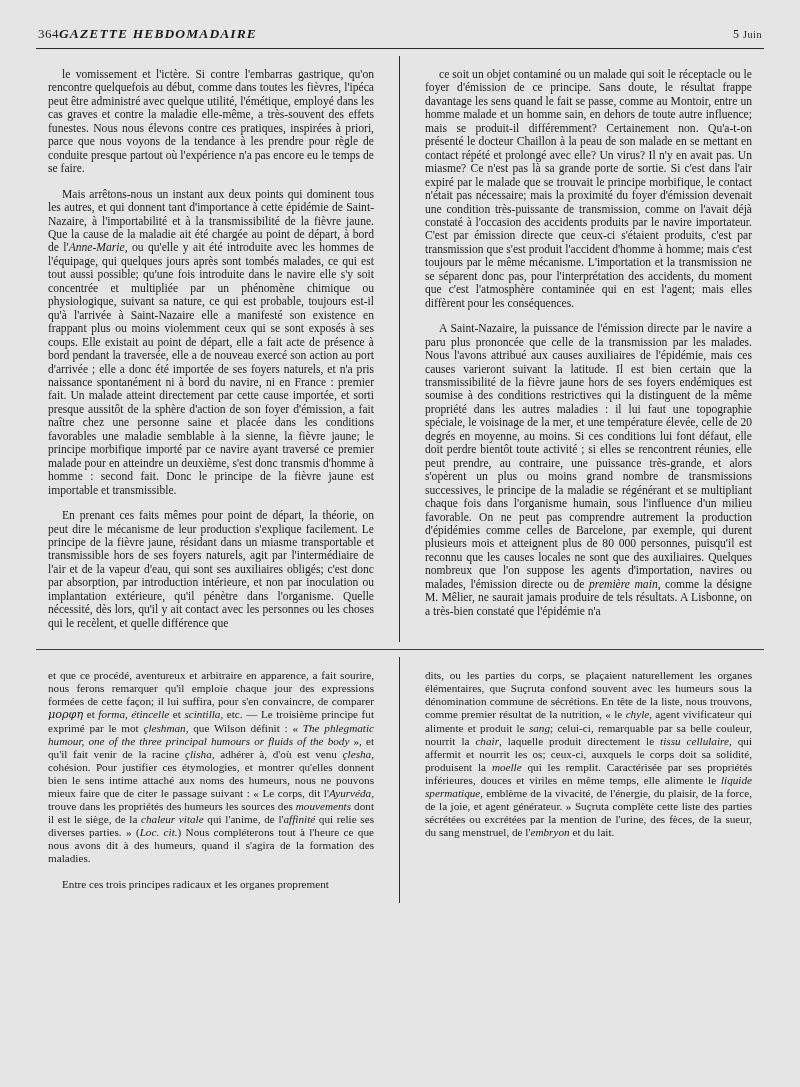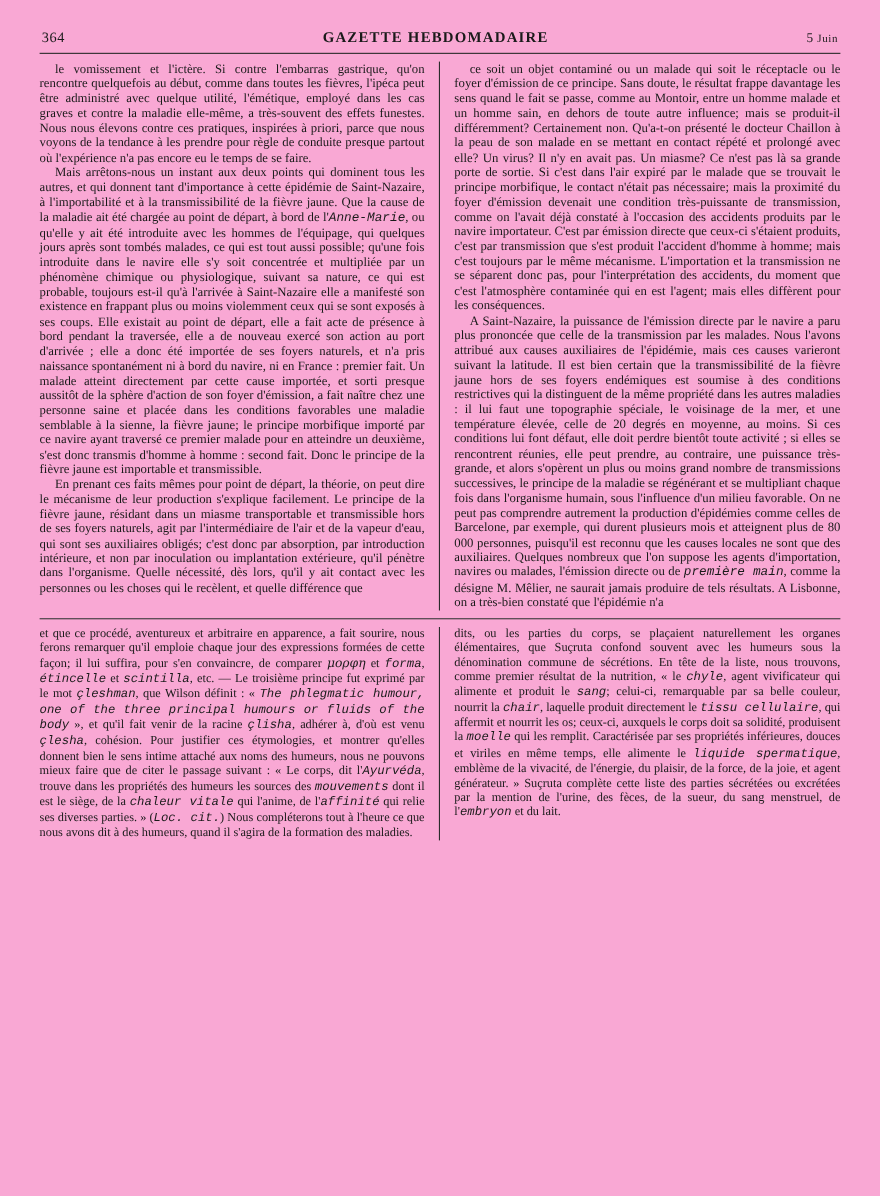--- a/index.html
+++ b/index.html
@@ -12,41 +12,42 @@
     height: 1087px;
     font-family: "Liberation Serif", serif;
     color: #1a1a1a;
   }
   .page {
     position: relative;
     width: 800px;
     height: 1087px;
     box-sizing: border-box;
     padding: 26px 36px 10px 36px;
-    background: #f9a8d4;
+    background: #e5e5e5;
   }
   
   .runhead {
     display: flex;
     align-items: baseline;
     justify-content: space-between;
     font-size: 12.5px;
     letter-spacing: .4px;
     padding: 0 2px 6px 2px;
   }
   .runhead .folio {
     font-size: 13px;
     letter-spacing: .5px;
   }
   .runhead .journal {
     font-size: 13.5px;
     letter-spacing: 1.1px;
     font-weight: bold;
-    text-align: center;
+    text-align: left;
     flex: 1;
+    font-style: italic;
   }
   .runhead .dateline {
     font-size: 12px;
     letter-spacing: .4px;
     text-align: right;
   }
   .runhead .dateline .sm {
     font-size: 10px;
     letter-spacing: .6px;
   }
@@ -75,31 +76,31 @@
     hyphens: manual;
   }
   .col.left {
     padding-right: 13px;
     border-right: 1px solid #2b2b2b;
   }
   .col.right {
     padding-left: 13px;
   }
   .col p {
-    margin: 0;
+    margin: 12px;
     text-indent: 14px;
   }
   .col p.noindent {
     text-indent: 0;
   }
   .lower .col {
     font-size: 11.2px;
     line-height: 13.1px;
   }
-  i { font-style: italic; font-family: Liberation Mono, monospace; }
+  i { font-style: italic; }
   .gr { font-family: "DejaVu Serif", serif; }
   .section-upper { margin-bottom: 0; }
   .section-lower { margin-top: 0; justify-content: flex-end; }
 </style>
 </head>
 <body>
 
 <div class="page">
 
   <div class="runhead">
@@ -123,19 +124,20 @@
       <p>ce soit un objet contaminé ou un malade qui soit le réceptacle ou le foyer d'émission de ce principe. Sans doute, le résultat frappe davantage les sens quand le fait se passe, comme au Montoir, entre un homme malade et un homme sain, en dehors de toute autre influence; mais se produit-il différemment? Certainement non. Qu'a-t-on présenté le docteur Chaillon à la peau de son malade en se mettant en contact répété et prolongé avec elle? Un virus? Il n'y en avait pas. Un miasme? Ce n'est pas là sa grande porte de sortie. Si c'est dans l'air expiré par le malade que se trouvait le principe morbifique, le contact n'était pas nécessaire; mais la proximité du foyer d'émission devenait une condition très-puissante de transmission, comme on l'avait déjà constaté à l'occasion des accidents produits par le navire importateur. C'est par émission directe que ceux-ci s'étaient produits, c'est par transmission que s'est produit l'accident d'homme à homme; mais c'est toujours par le même mécanisme. L'importation et la transmission ne se séparent donc pas, pour l'interprétation des accidents, du moment que c'est l'atmosphère contaminée qui en est l'agent; mais elles diffèrent pour les conséquences.</p>
       <p>A Saint-Nazaire, la puissance de l'émission directe par le navire a paru plus prononcée que celle de la transmission par les malades. Nous l'avons attribué aux causes auxiliaires de l'épidémie, mais ces causes varieront suivant la latitude. Il est bien certain que la transmissibilité de la fièvre jaune hors de ses foyers endémiques est soumise à des conditions restrictives qui la distinguent de la même propriété dans les autres maladies : il lui faut une topographie spéciale, le voisinage de la mer, et une température élevée, celle de 20 degrés en moyenne, au moins. Si ces conditions lui font défaut, elle doit perdre bientôt toute activité ; si elles se rencontrent réunies, elle peut prendre, au contraire, une puissance très-grande, et alors s'opèrent un plus ou moins grand nombre de transmissions successives, le principe de la maladie se régénérant et se multipliant chaque fois dans l'organisme humain, sous l'influence d'un milieu favorable. On ne peut pas comprendre autrement la production d'épidémies comme celles de Barcelone, par exemple, qui durent plusieurs mois et atteignent plus de 80 000 personnes, puisqu'il est reconnu que les causes locales ne sont que des auxiliaires. Quelques nombreux que l'on suppose les agents d'importation, navires ou malades, l'émission directe ou de <i>première main</i>, comme la désigne M. Mêlier, ne saurait jamais produire de tels résultats. A Lisbonne, on a très-bien constaté que l'épidémie n'a</p>
     </div>
   </div>
 
   <hr class="rule-thin">
 
   <div class="cols lower section-lower">
     <div class="col left">
       <p class="noindent">et que ce procédé, aventureux et arbitraire en apparence, a fait sourire, nous ferons remarquer qu'il emploie chaque jour des expressions formées de cette façon; il lui suffira, pour s'en convaincre, de comparer <i class="gr">μορφη</i> et <i>forma</i>, <i>étincelle</i> et <i>scintilla</i>, etc. — Le troisième principe fut exprimé par le mot <i>çleshman</i>, que Wilson définit : « <i>The phlegmatic humour, one of the three principal humours or fluids of the body</i> », et qu'il fait venir de la racine <i>çlisha</i>, adhérer à, d'où est venu <i>çlesha</i>, cohésion. Pour justifier ces étymologies, et montrer qu'elles donnent bien le sens intime attaché aux noms des humeurs, nous ne pouvons mieux faire que de citer le passage suivant : « Le corps, dit l'<i>Ayurvéda</i>, trouve dans les propriétés des humeurs les sources des <i>mouvements</i> dont il est le siège, de la <i>chaleur vitale</i> qui l'anime, de l'<i>affinité</i> qui relie ses diverses parties. » (<i>Loc. cit.</i>) Nous compléterons tout à l'heure ce que nous avons dit à des humeurs, quand il s'agira de la formation des maladies.</p>
+      <p>Entre ces trois principes radicaux et les organes proprement</p>
     </div>
     <div class="col right">
       <p class="noindent">dits, ou les parties du corps, se plaçaient naturellement les organes élémentaires, que Suçruta confond souvent avec les humeurs sous la dénomination commune de sécrétions. En tête de la liste, nous trouvons, comme premier résultat de la nutrition, « le <i>chyle</i>, agent vivificateur qui alimente et produit le <i>sang</i>; celui-ci, remarquable par sa belle couleur, nourrit la <i>chair</i>, laquelle produit directement le <i>tissu cellulaire</i>, qui affermit et nourrit les os; ceux-ci, auxquels le corps doit sa solidité, produisent la <i>moelle</i> qui les remplit. Caractérisée par ses propriétés inférieures, douces et viriles en même temps, elle alimente le <i>liquide spermatique</i>, emblème de la vivacité, de l'énergie, du plaisir, de la force, de la joie, et agent générateur. » Suçruta complète cette liste des parties sécrétées ou excrétées par la mention de l'urine, des fèces, de la sueur, du sang menstruel, de l'<i>embryon</i> et du lait.</p>
     </div>
   </div>
 
 </div>
 
 </body></html>

